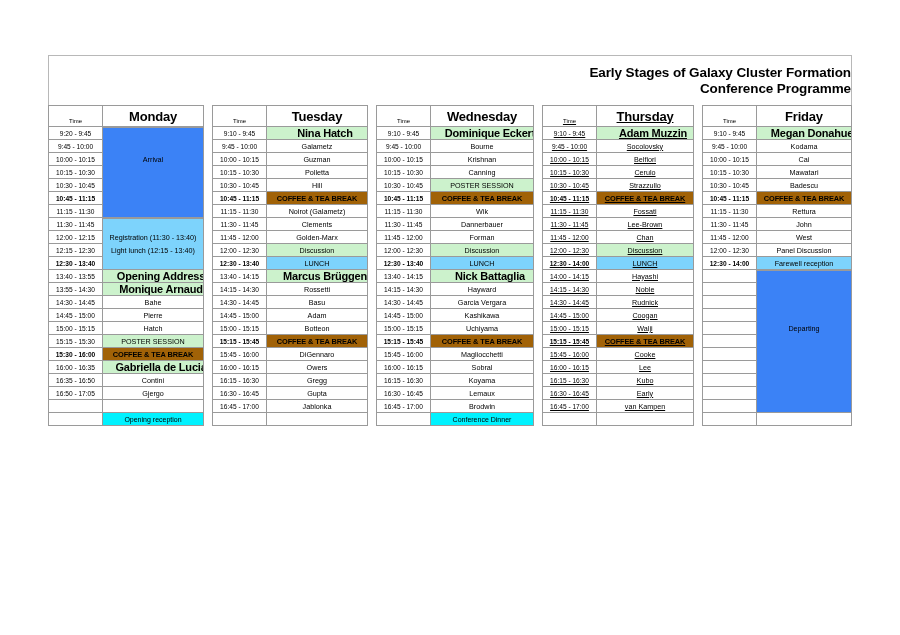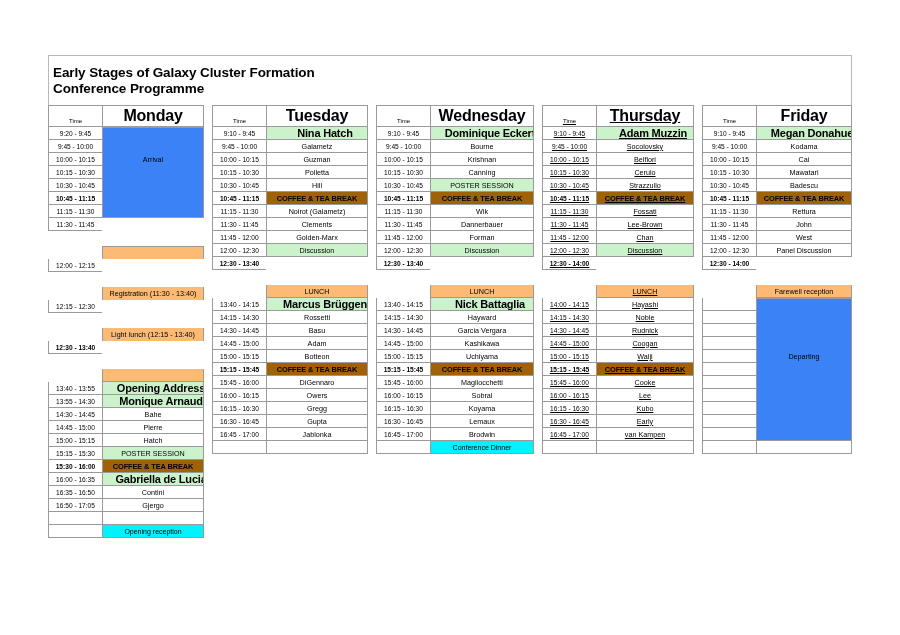--- a/index.html
+++ b/index.html
@@ -20,22 +20,22 @@
     left: 48px;
     top: 55px;
     width: 804px;
   }
 
   
   .title-box {
     border: 1px solid #b8b8b8;
     border-bottom: none;
     background: #ffffff;
-    text-align: left;
-    padding: 9px 0 8px 4px;
+    text-align: right;
+    padding: 9px 0 8px 16px;
   }
   .title-line {
     font-size: 13.5px;
     font-weight: bold;
     line-height: 16px;
     letter-spacing: -0.1px;
   }
 
   
   .days {
@@ -69,21 +69,21 @@
     background: #ffffff;
   }
   .hdr-day {
     flex: 1 1 auto;
     box-sizing: border-box;
     border: 1px solid #9a9a9a;
     height: 22px;
     display: flex;
     align-items: center;
     justify-content: center;
-    font-size: 16px;
+    font-size: 13px;
     font-weight: bold;
     background: #ffffff;
     letter-spacing: -0.2px;
   }
 
   .row {
     display: flex;
   }
   .cell-time {
     width: 54px;
@@ -139,21 +139,21 @@
     font-weight: bold;
     letter-spacing: -0.1px;
   }
   .t-mid { font-size: 7.2px; }
 
   
   .f-none   { background: #ffffff; }
   .f-grey   { background: #3b82f6; }
   .f-green  { background: #ccf2cc; }
   .f-pink   { background: #a16207; }
-  .f-cyan   { background: #fdba74; margin-top: 28px; }
+  .f-cyan   { background: #7dd3fc; }
 
   
   .recep-row { display: flex; }
   .recep-time {
     width: 54px;
     flex: 0 0 54px;
     box-sizing: border-box;
     border: 1px solid #9a9a9a;
     border-top: none;
     border-right: none;

